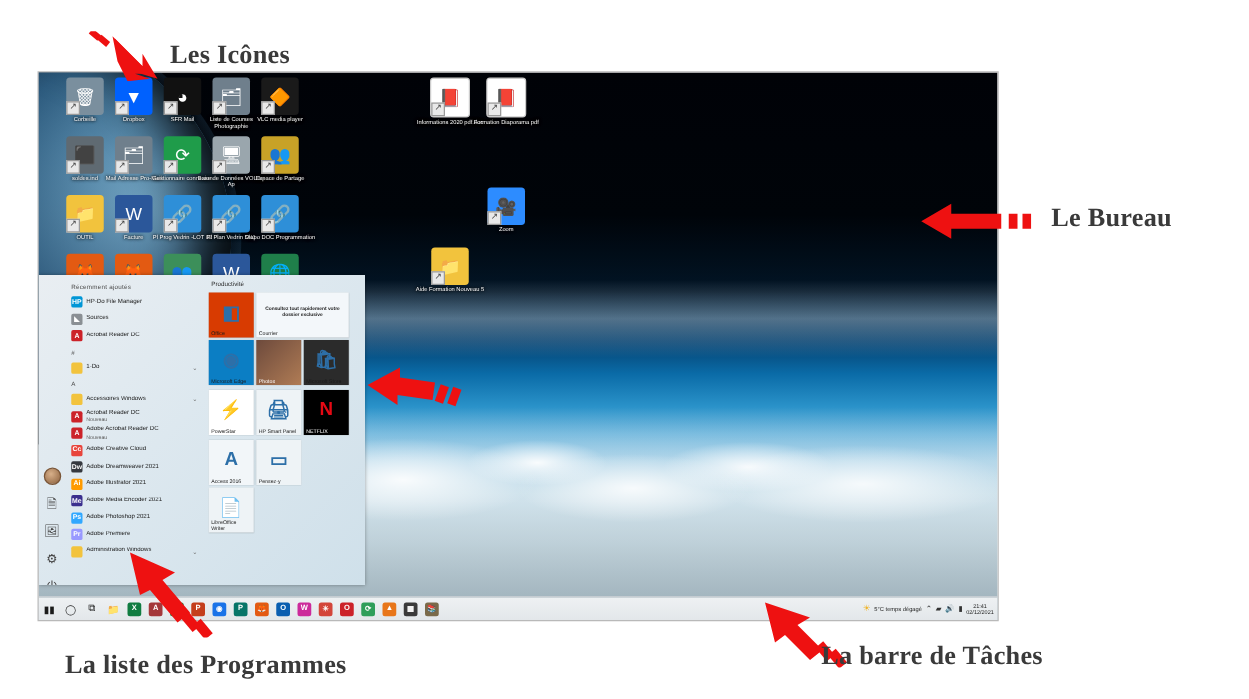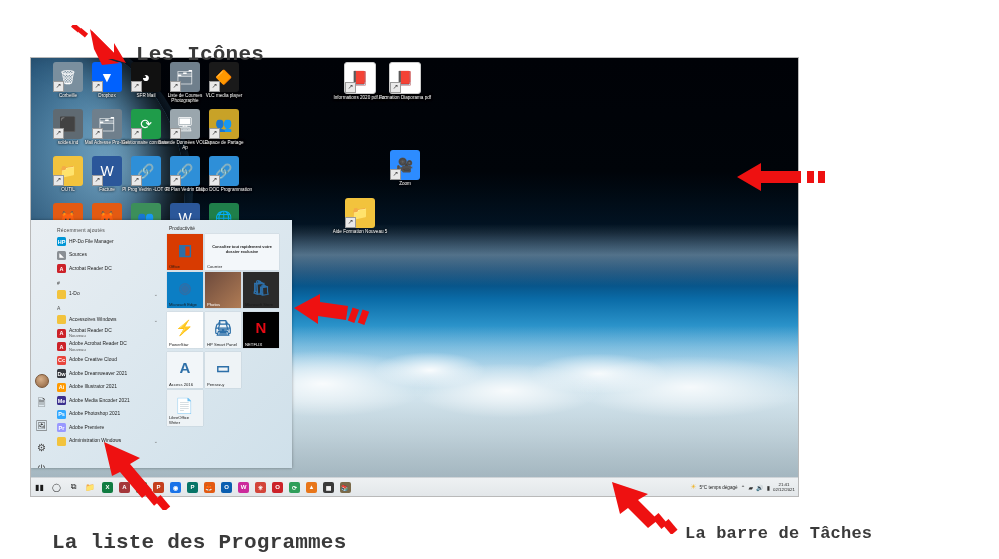--- a/index.html
+++ b/index.html
@@ -5,22 +5,22 @@
 <style>
   html,body{margin:0;padding:0;}
   body{
     width:999px;height:559px;background:#ffffff;overflow:hidden;position:relative;
     font-family:"Liberation Sans",sans-serif;
   }
   .stage{position:absolute;left:0;top:0;width:999px;height:559px;}
 
   
   .callout-label{
-    position:absolute;font-family:Liberation Mono, monospace;font-weight:bold;
-    color:#3a3a3a;white-space:nowrap;letter-spacing:.2px;margin-top:12px;
+    position:absolute;font-family:Liberation Serif, serif;font-weight:bold;
+    color:#3a3a3a;white-space:nowrap;letter-spacing:.2px;
   }
   .arrow{position:absolute;}
 
   
   .shot{
     position:absolute;left:30px;top:57px;width:769px;height:440px;
     overflow:hidden;border:1px solid #b9b9b9;box-sizing:border-box;
   }
   
   .wall{position:absolute;left:0;top:0;width:100%;height:100%;
@@ -516,34 +516,35 @@
     <rect x="2" y="0" width="9" height="5" transform="rotate(40 6 2)" fill="#ee1111"></rect>
     <rect x="9" y="5" width="9" height="5" transform="rotate(40 13 7)" fill="#ee1111"></rect>
   </svg>
   <div class="callout-label" style="left:136px;top:31px;font-size:21px;">Les Icônes</div>
 
   <svg class="arrow" style="left:735px;top:160px;" width="90" height="34" viewBox="0 0 90 34">
     <polygon points="2,17 26,3 26,11 66,11 66,23 26,23 26,31" fill="#ee1111"></polygon>
     <rect x="72" y="11" width="7" height="12" fill="#ee1111"></rect>
     <rect x="83" y="11" width="7" height="12" fill="#ee1111"></rect>
   </svg>
+  <div class="callout-label" style="left:841px;top:162px;font-size:21px;">Le Bureau</div>
 
   <svg class="arrow" style="left:292px;top:292px;" width="80" height="42" viewBox="0 0 80 42">
     <polygon points="2,16 28,2 28,10 56,14 54,28 26,24 26,32" fill="#ee1111"></polygon>
     <rect x="58" y="16" width="7" height="14" transform="rotate(20 61 23)" fill="#ee1111"></rect>
     <rect x="68" y="18" width="7" height="14" transform="rotate(20 71 25)" fill="#ee1111"></rect>
   </svg>
 
   <svg class="arrow" style="left:100px;top:438px;" width="78" height="72" viewBox="0 0 78 72">
     <polygon points="4,4 40,20 30,26 52,52 42,60 20,34 12,38" fill="#ee1111"></polygon>
     <rect x="48" y="52" width="8" height="15" transform="rotate(-40 52 59)" fill="#ee1111"></rect>
     <rect x="58" y="58" width="8" height="15" transform="rotate(-40 62 65)" fill="#ee1111"></rect>
   </svg>
   <div class="callout-label" style="left:52px;top:519px;font-size:21px;">La liste des Programmes</div>
 
   <svg class="arrow" style="left:608px;top:478px;" width="80" height="56" viewBox="0 0 80 56">
     <polygon points="4,4 40,16 30,22 50,42 40,50 20,30 12,36" fill="#ee1111"></polygon>
     <rect x="48" y="36" width="8" height="14" transform="rotate(-40 52 43)" fill="#ee1111"></rect>
     <rect x="58" y="42" width="8" height="14" transform="rotate(-40 62 49)" fill="#ee1111"></rect>
   </svg>
-  <div class="callout-label" style="left:685px;top:512px;font-size:17px;">La barre de Tâches</div>
+  <div class="callout-label" style="left:657px;top:512px;font-size:21px;">La barre de Tâches</div>
 
 </div>
 
 </body></html>

